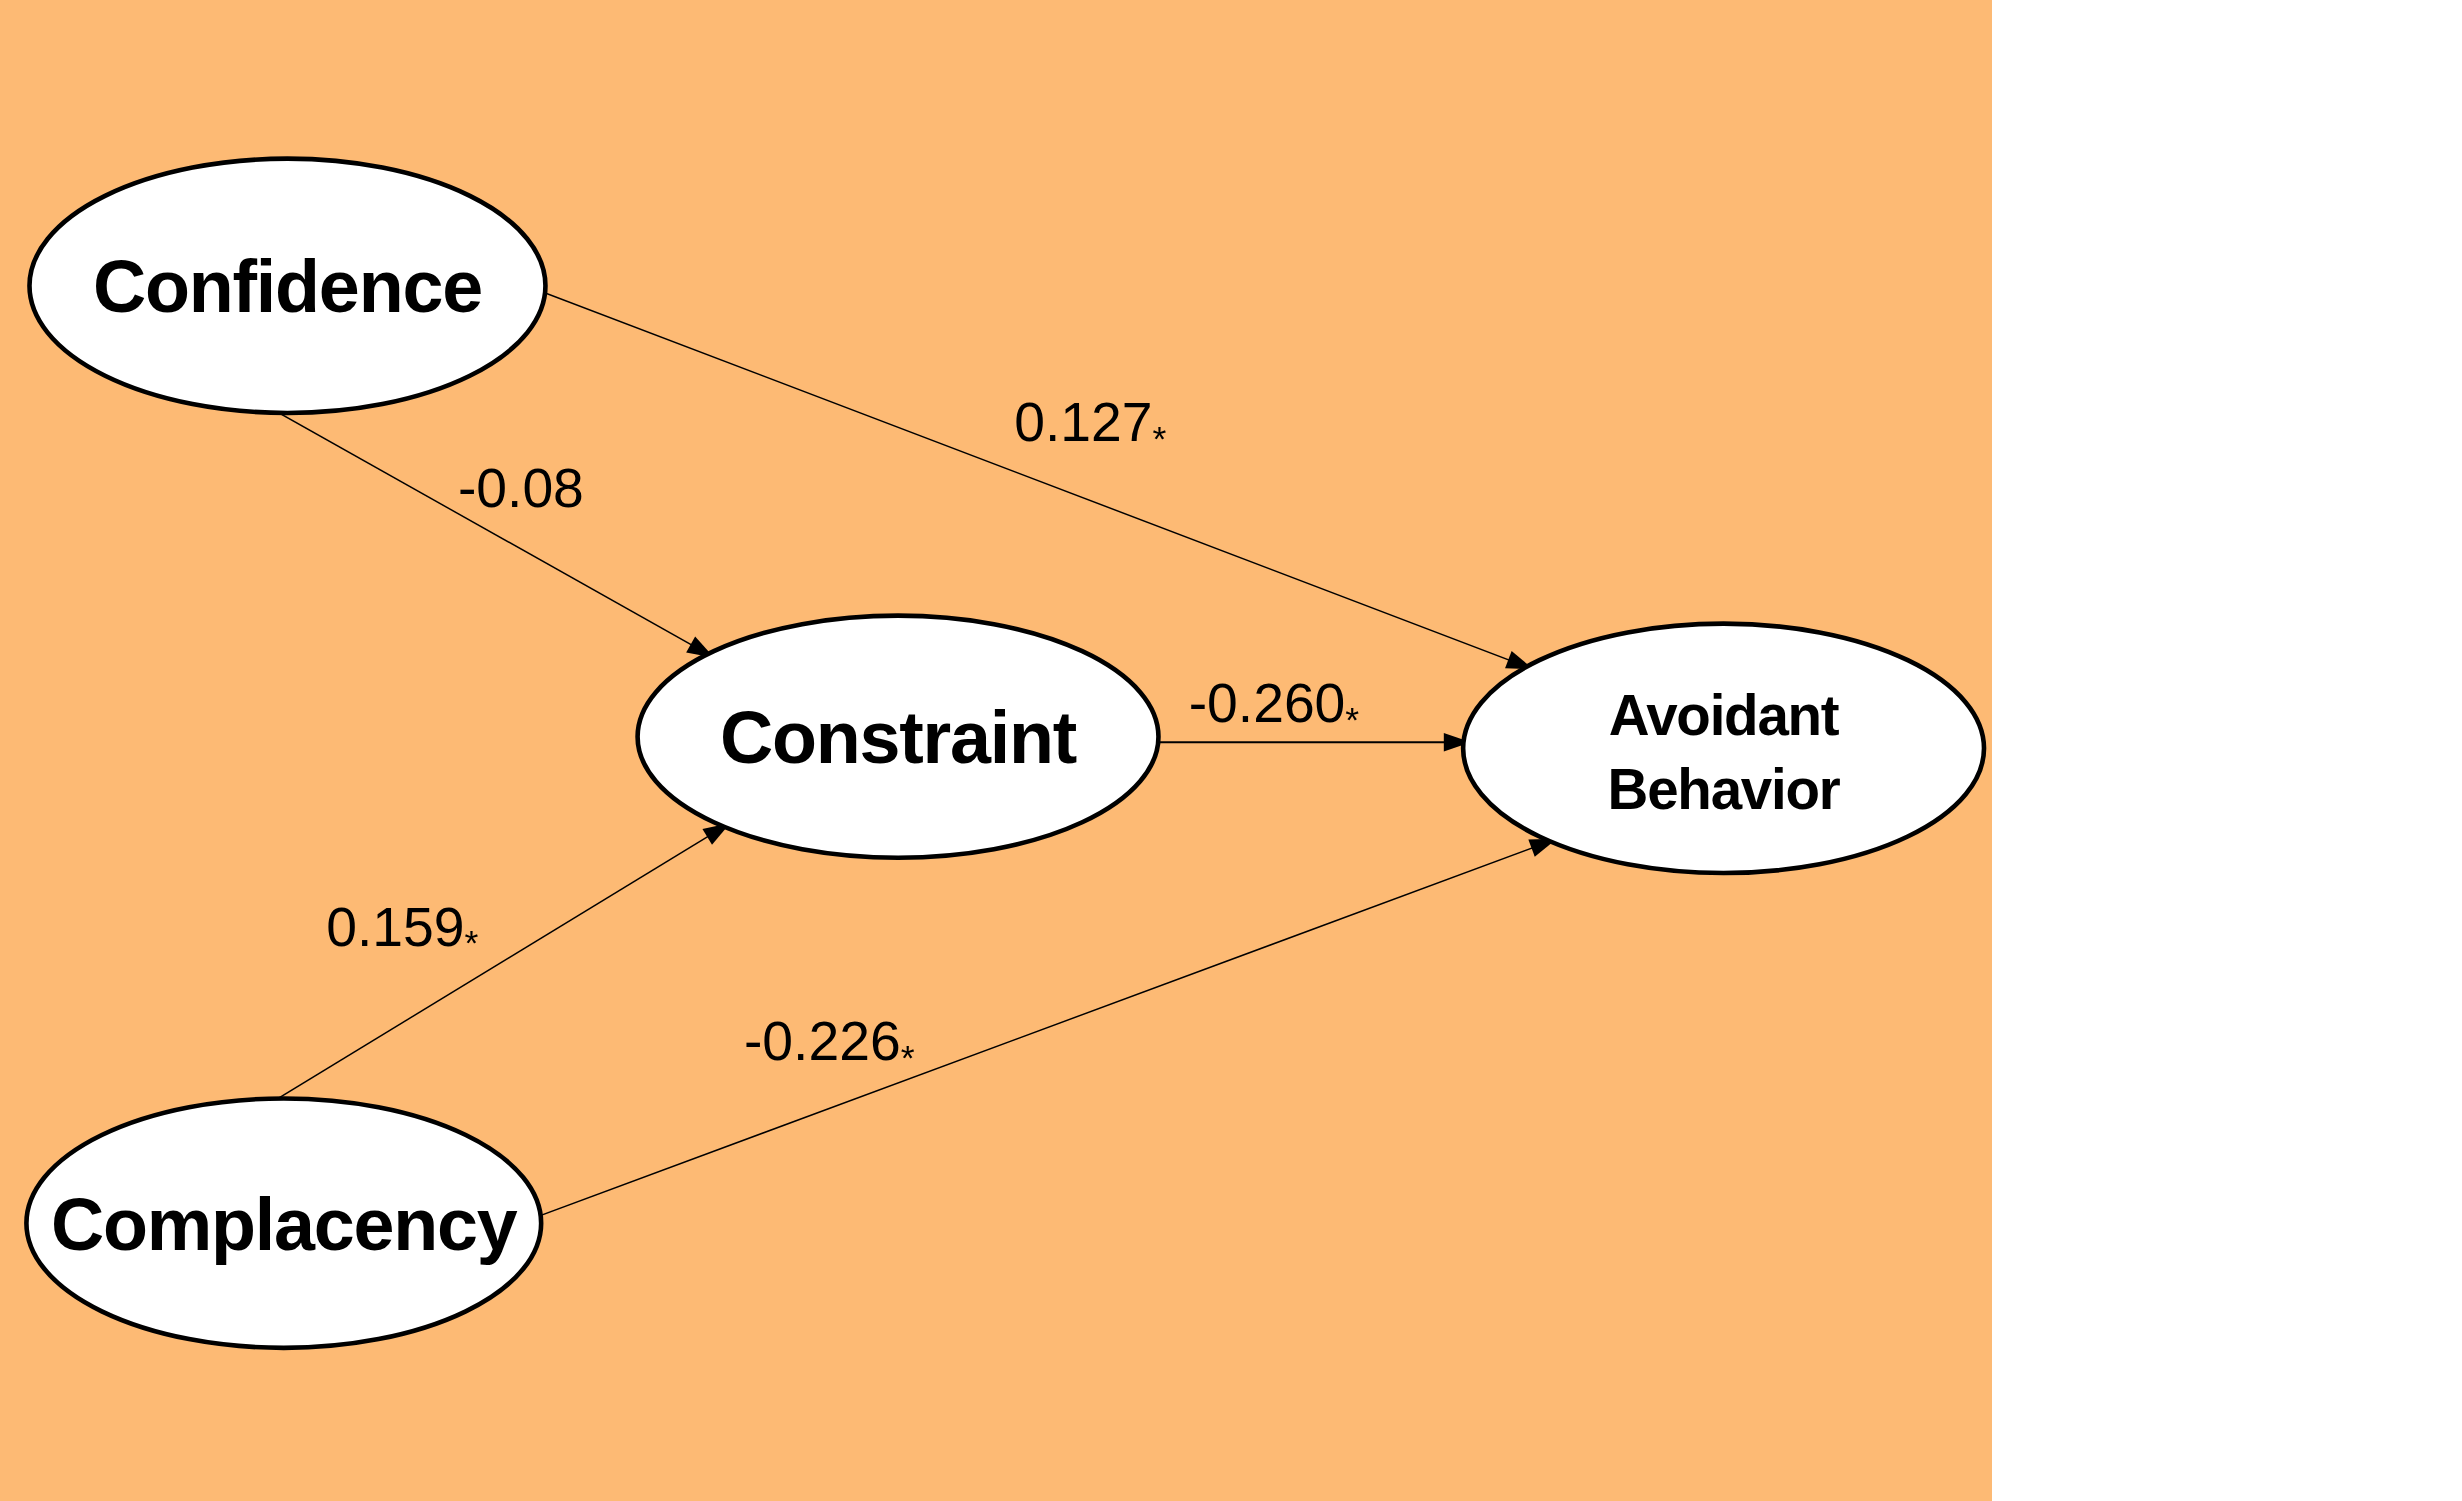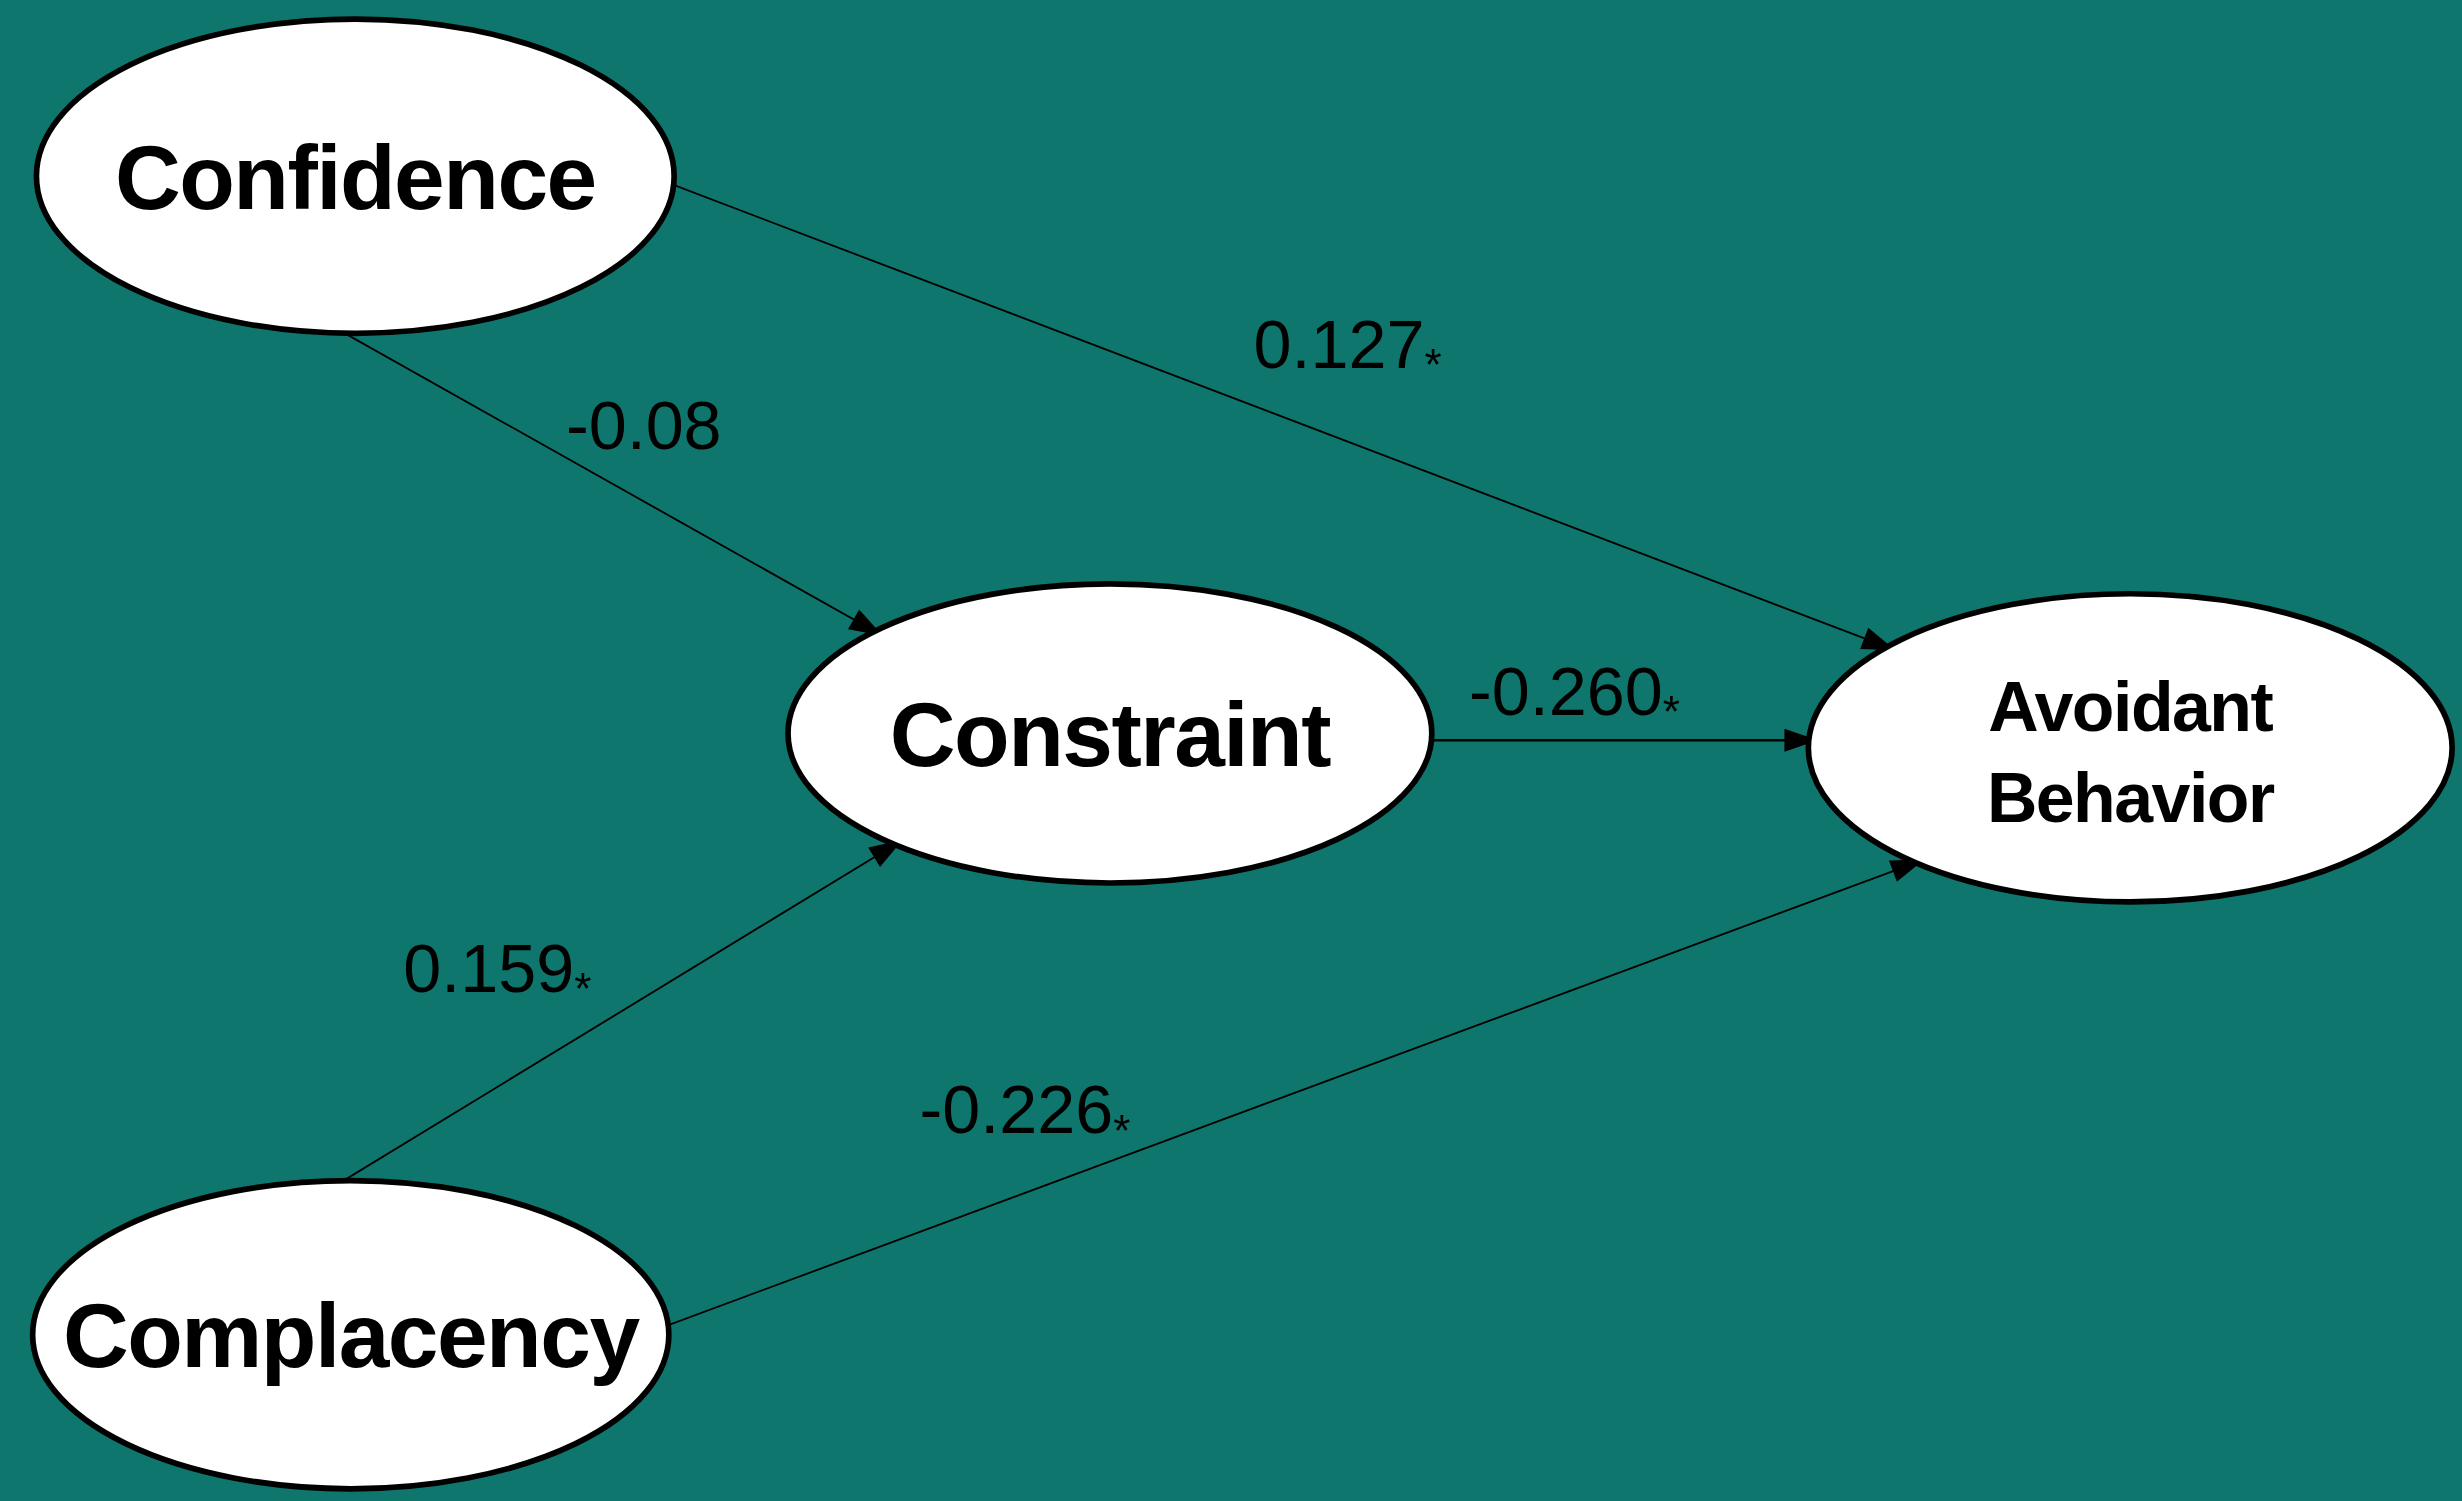--- a/index.html
+++ b/index.html
@@ -2,23 +2,23 @@
 <html style="font-size:12px"><head>
 <meta charset="utf-8">
 <style>
   html, body {
     margin: 0;
     padding: 0;
     background: #ffffff;
   }
   .canvas {
     position: relative;
-    width: 2462px;
+    width: 1992px;
     height: 1501px;
-    background: #0f766e;
+    background: #fdba74;
     overflow: hidden;
   }
   svg {
     position: absolute;
     inset: 0;
     width: 100%;
     height: 100%;
   }
   svg text {
     font-family: "Liberation Sans", "DejaVu Sans", sans-serif;

